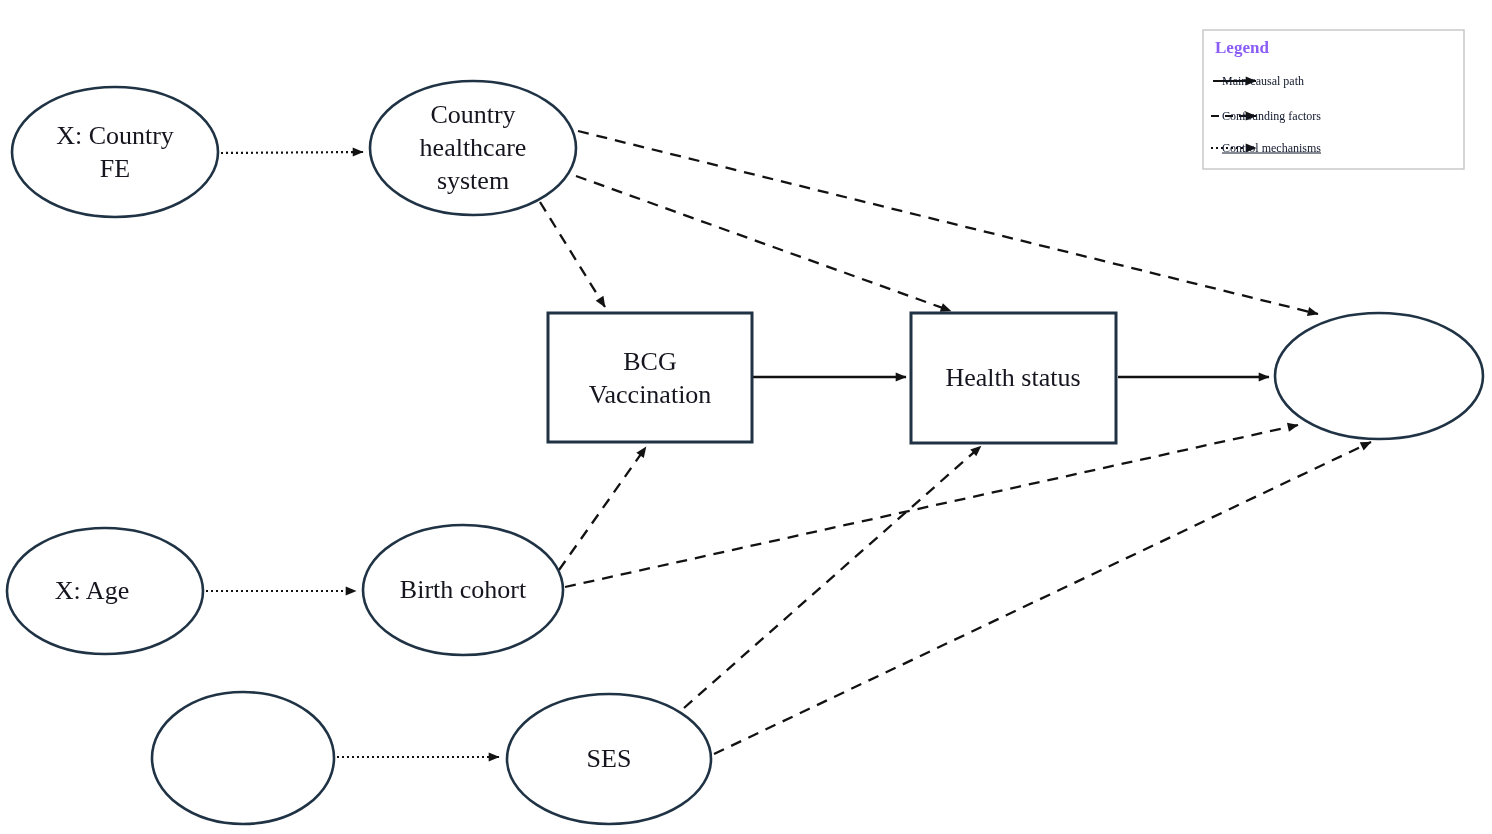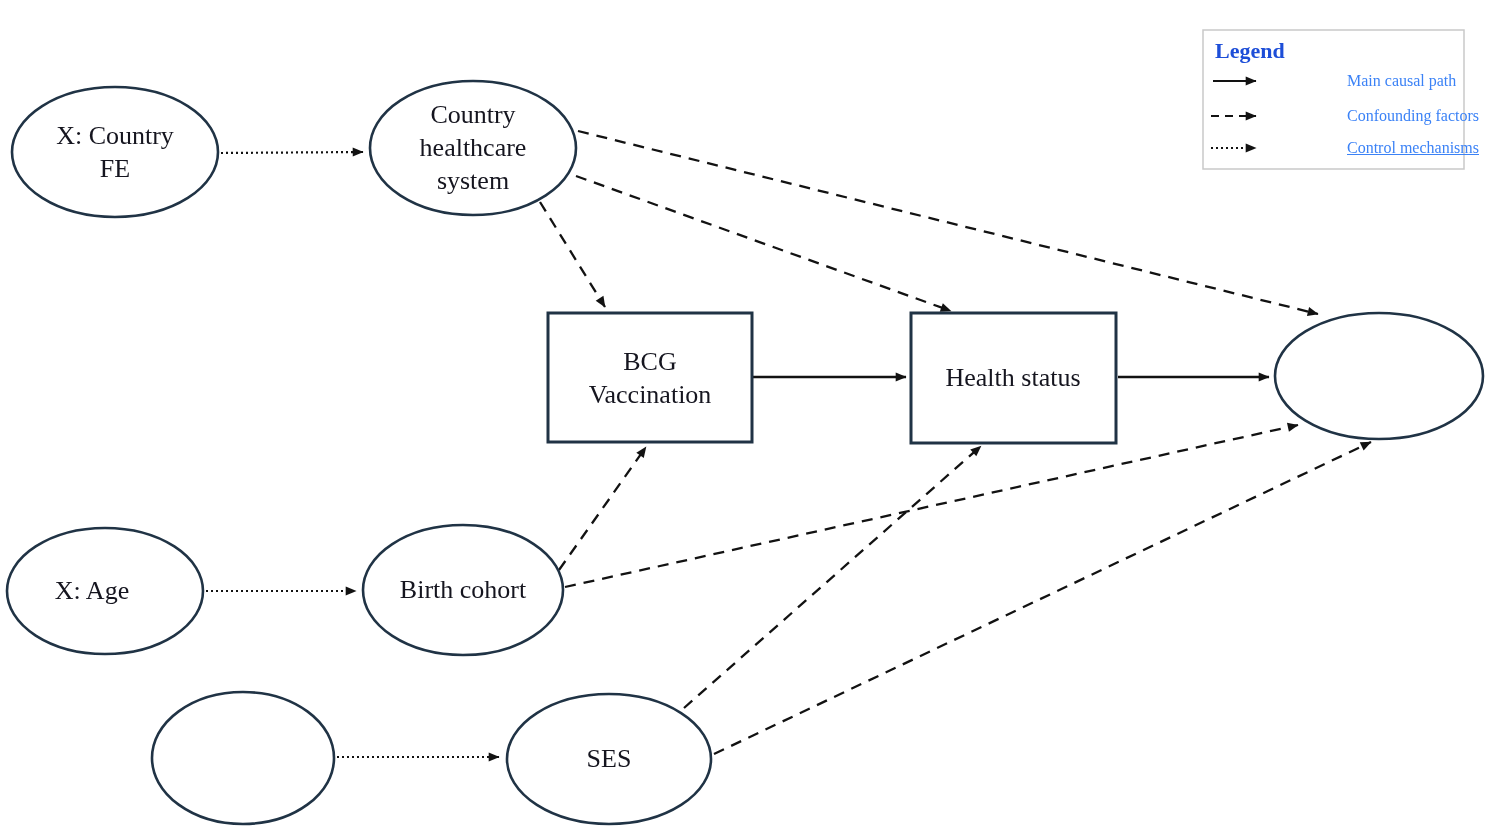--- a/index.html
+++ b/index.html
@@ -27,30 +27,30 @@
     white-space: pre-line;
     font-size: 26px;
     line-height: 1.27;
     color: #15151f;
     pointer-events: none;
   }
   .legend-title {
     position: absolute;
     left: 1215px;
     top: 38px;
-    font-size: 22px;
+    font-size: 17px;
     font-weight: bold;
-    color: #1d4ed8;
+    color: #8b5cf6;
   }
   .legend-label {
     position: absolute;
-    left: 1347px;
+    left: 1222px;
     transform: translateY(-50%);
-    font-size: 16px;
-    color: #3b82f6;
+    font-size: 12px;
+    color: #0f172a;
   }
   .legend-label.l1 { top: 81px; }
   .legend-label.l2 { top: 116px; }
   .legend-label.l3 { top: 148px; text-decoration: underline; }
 </style>
 </head>
 <body>
 
 <div class="stage">
 

